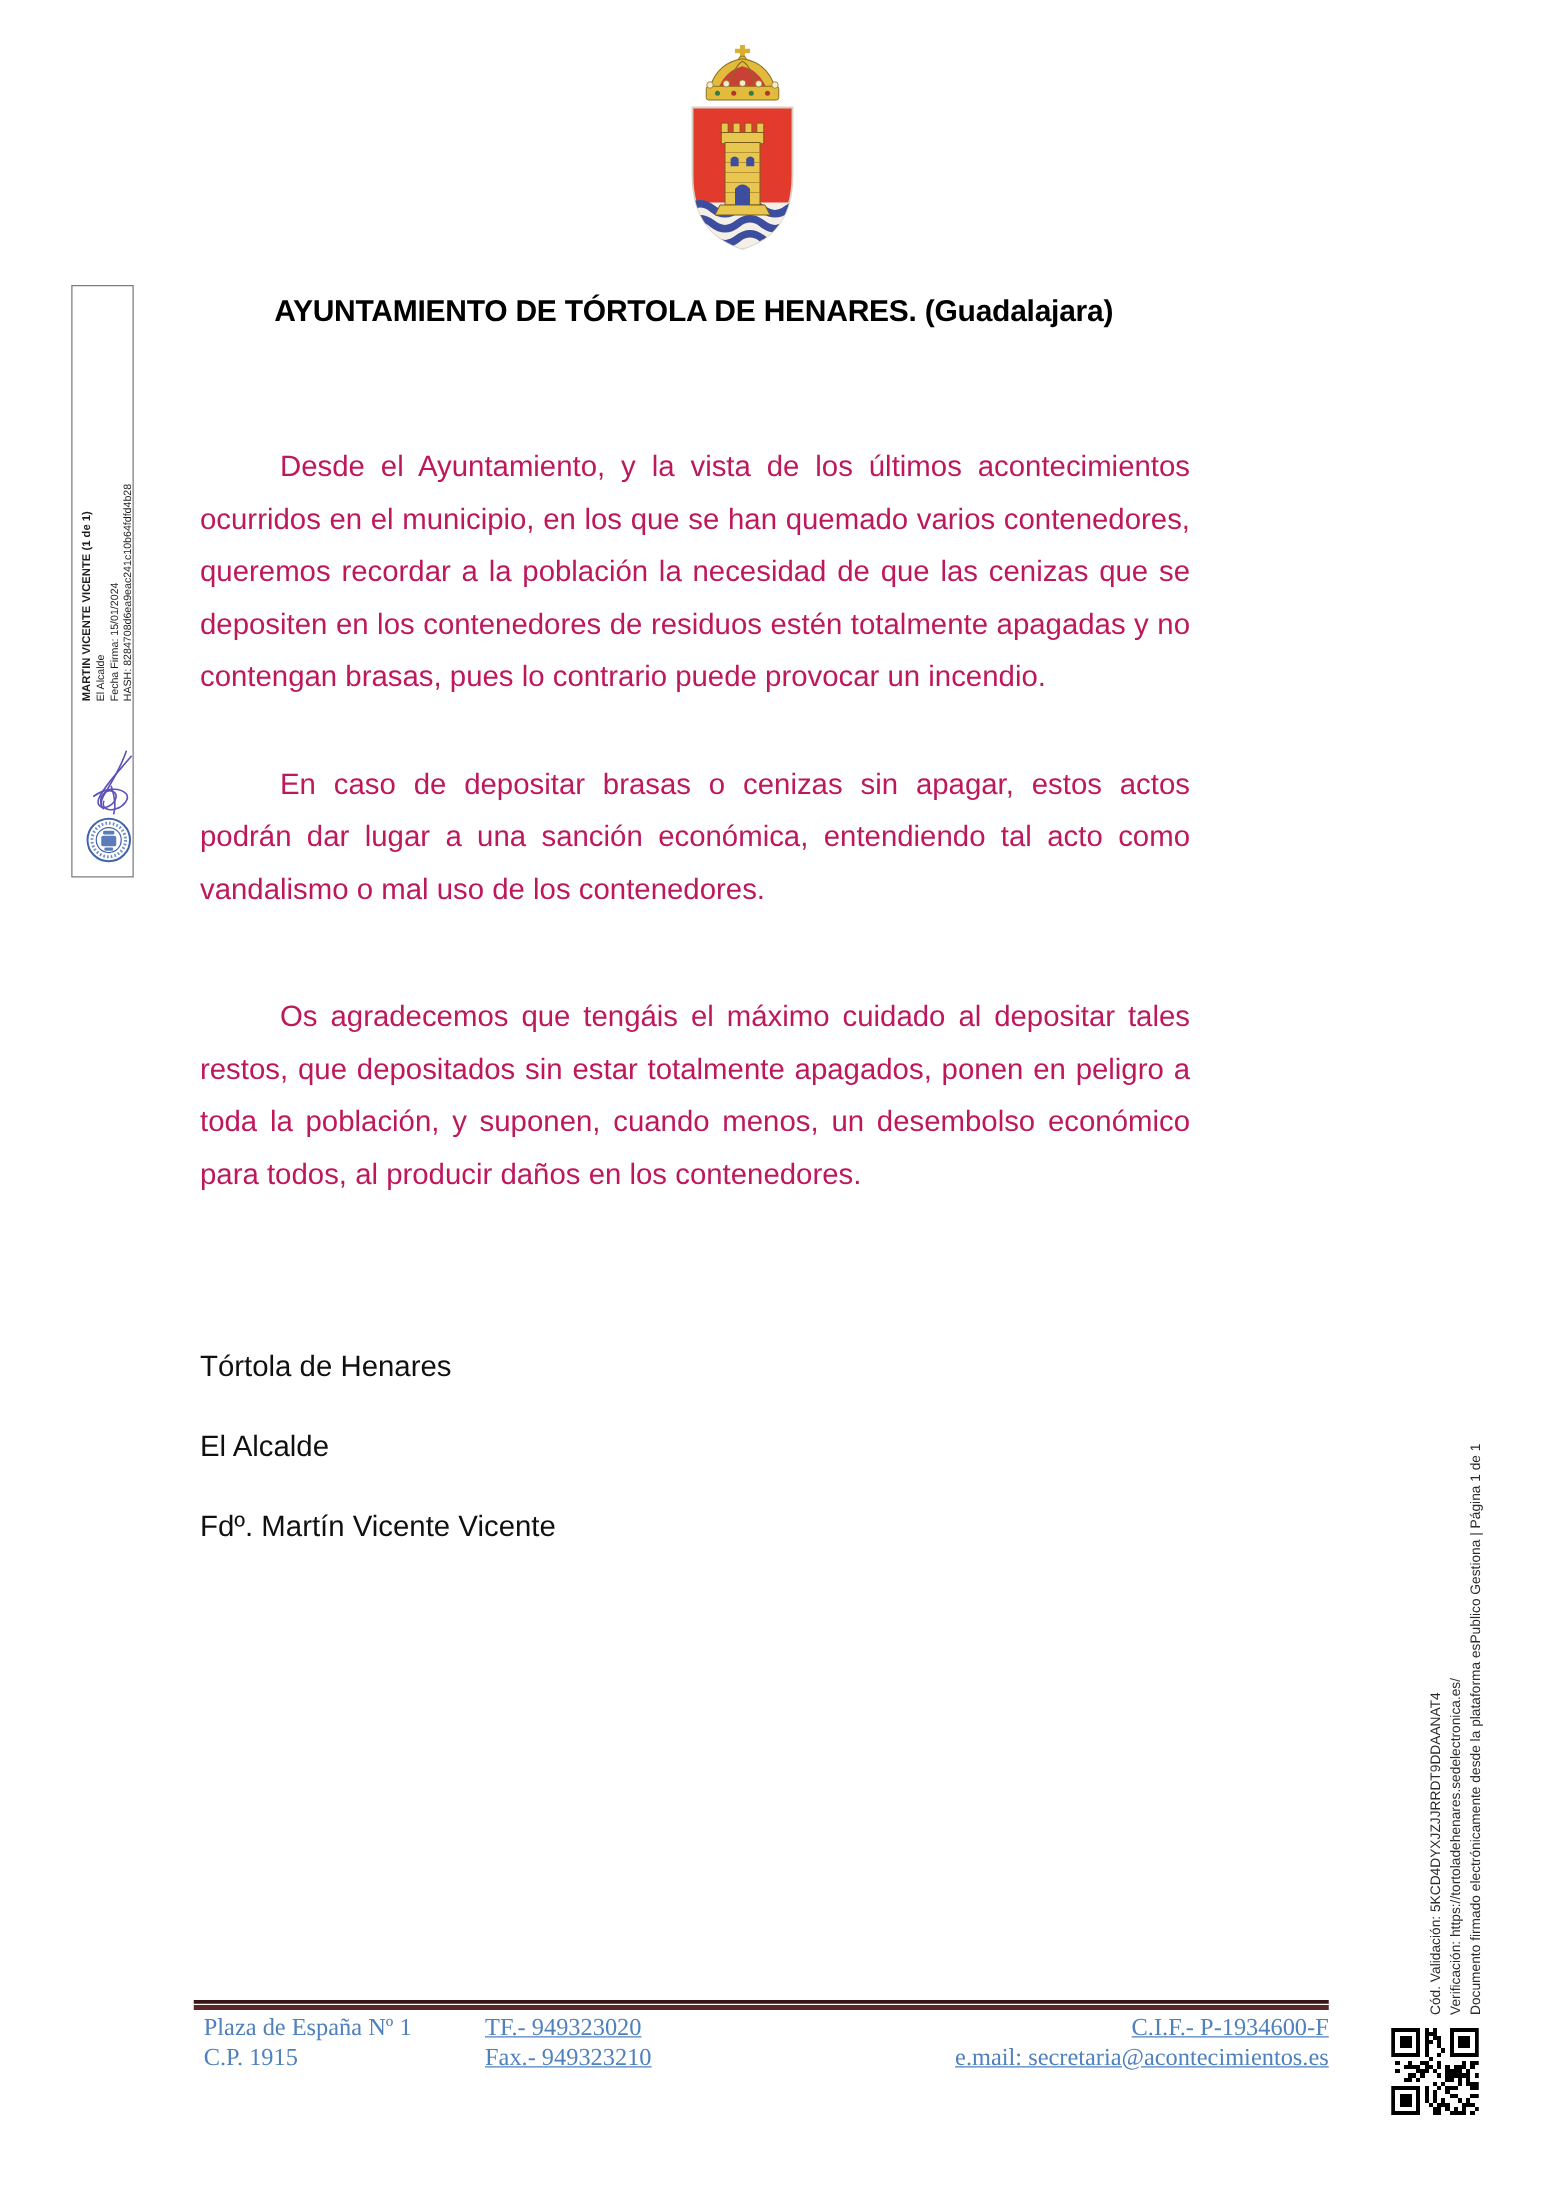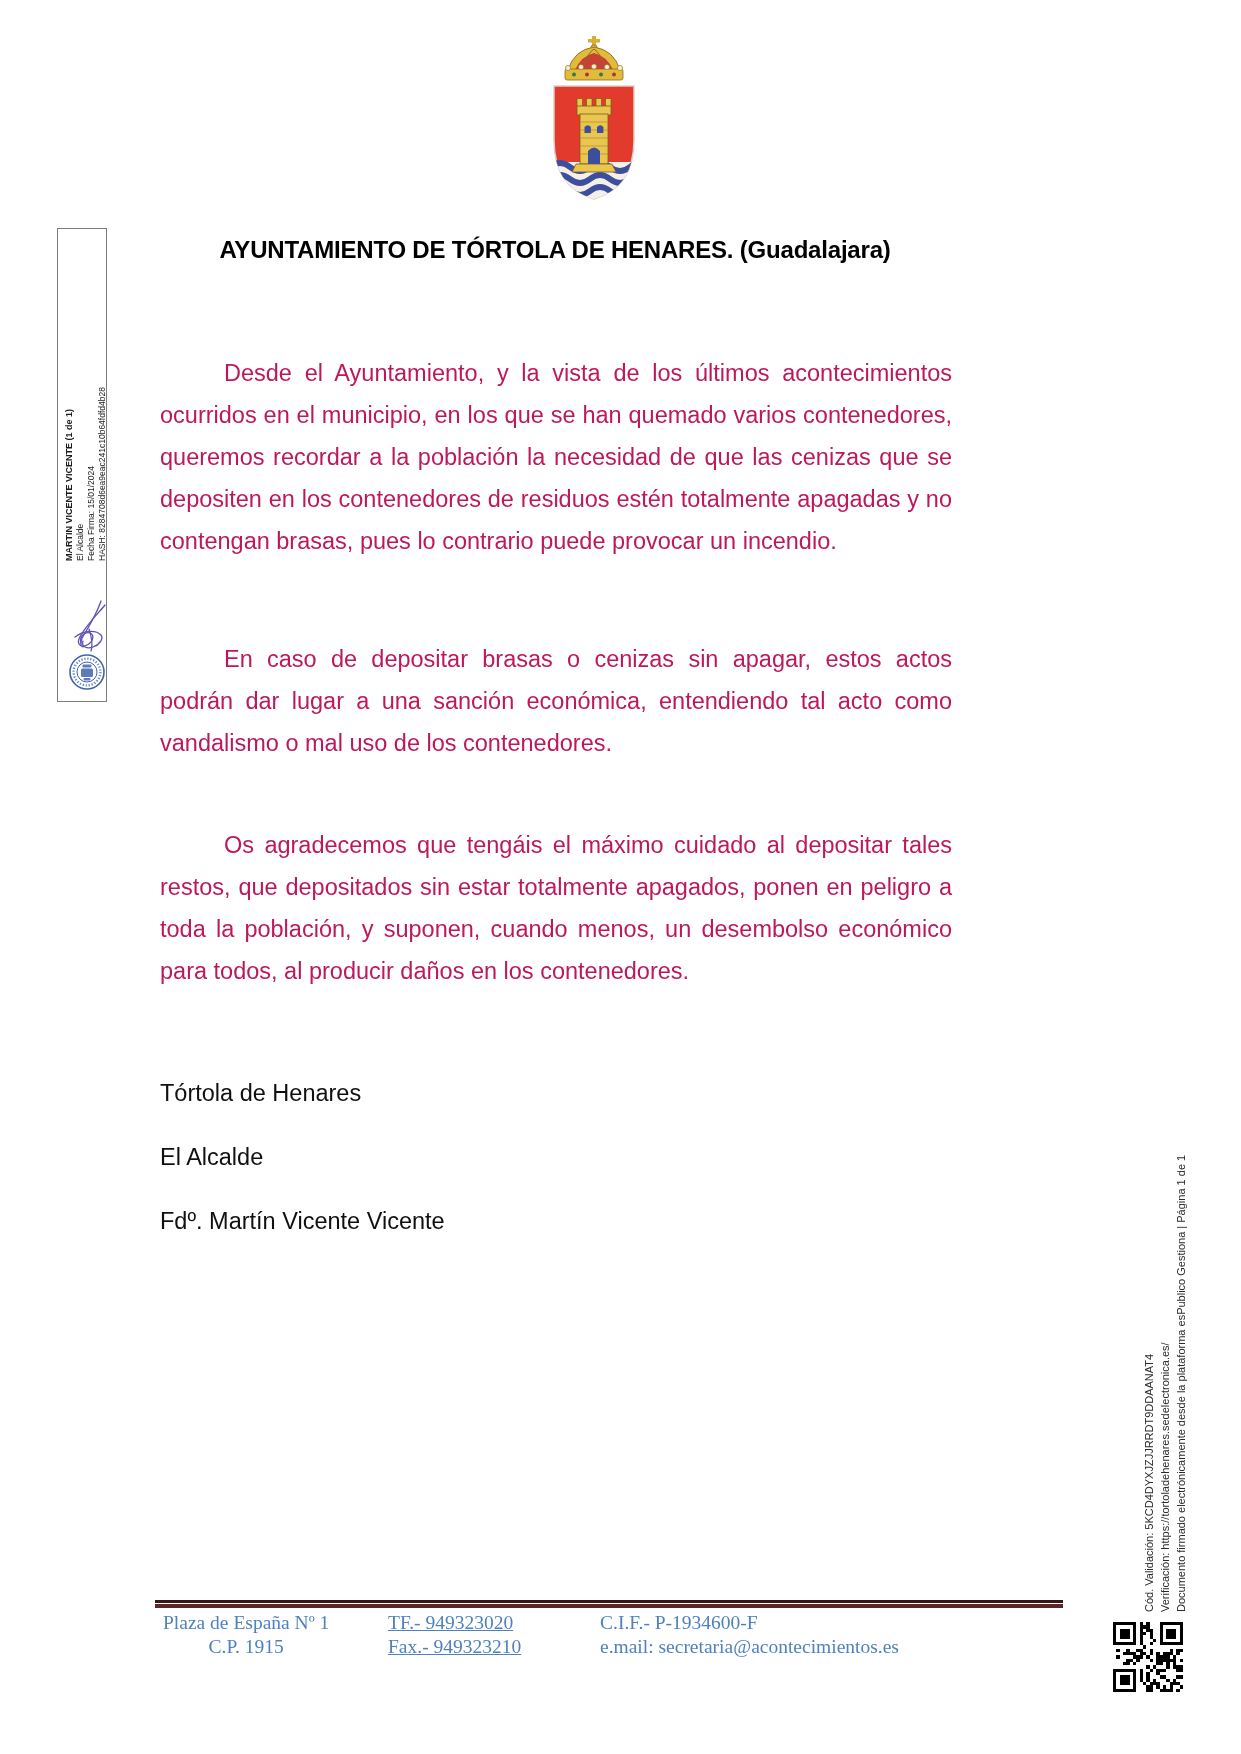--- a/index.html
+++ b/index.html
@@ -26,21 +26,21 @@
   }
   .sig-rot .b{font-weight:bold;font-size:9px;}
   .sig-scribble{position:absolute;left:13px;top:370px;width:38px;height:54px;}
   .stamp{position:absolute;left:10px;top:424px;width:38px;height:38px;}
   
   .body-text{
     position:absolute;left:160px;top:352px;width:792px;
     font-size:23.5px;line-height:42px;text-align:justify;color:#be185d;
   }
   .body-text p{margin:0;text-indent:64px;}
-  .body-text p.p2{margin-top:76px;}
+  .body-text p.p2{margin-top:44px;}
   .body-text p.p3{margin-top:60px;}
   .close-line{
     position:absolute;left:160px;width:792px;
     font-size:23.5px;color:#101010;
   }
   .close-1{top:1080px;}
   .close-2{top:1144px;}
   .close-3{top:1208px;}
   .close-4{top:1264px;font-weight:bold;}
   
@@ -52,23 +52,23 @@
   
   .rule{
     position:absolute;left:155px;top:1600px;width:908px;height:8px;
     box-sizing:border-box;border-top:3px solid #3a1516;border-bottom:4px solid #5a2727;
     background:#fff;
   }
   .f-col{
     position:absolute;top:1611px;font-family:"Liberation Serif",serif;
     font-size:19.5px;line-height:23.5px;color:#4f81bd;
   }
-  .f-1{left:163px;text-align:center;}
+  .f-1{left:163px;}
   .f-2{left:388px;text-decoration:underline;}
-  .f-3{left:600px;width:463px;text-align:left;}
+  .f-3{left:600px;width:463px;text-align:right;text-decoration:underline;}
   .qr{position:absolute;left:1113px;top:1622px;width:70px;height:70px;}
 </style>
 </head>
 <body>
 
 <div id="page">
 
   <svg class="coat" viewBox="0 0 112 168">
 
     <g>

